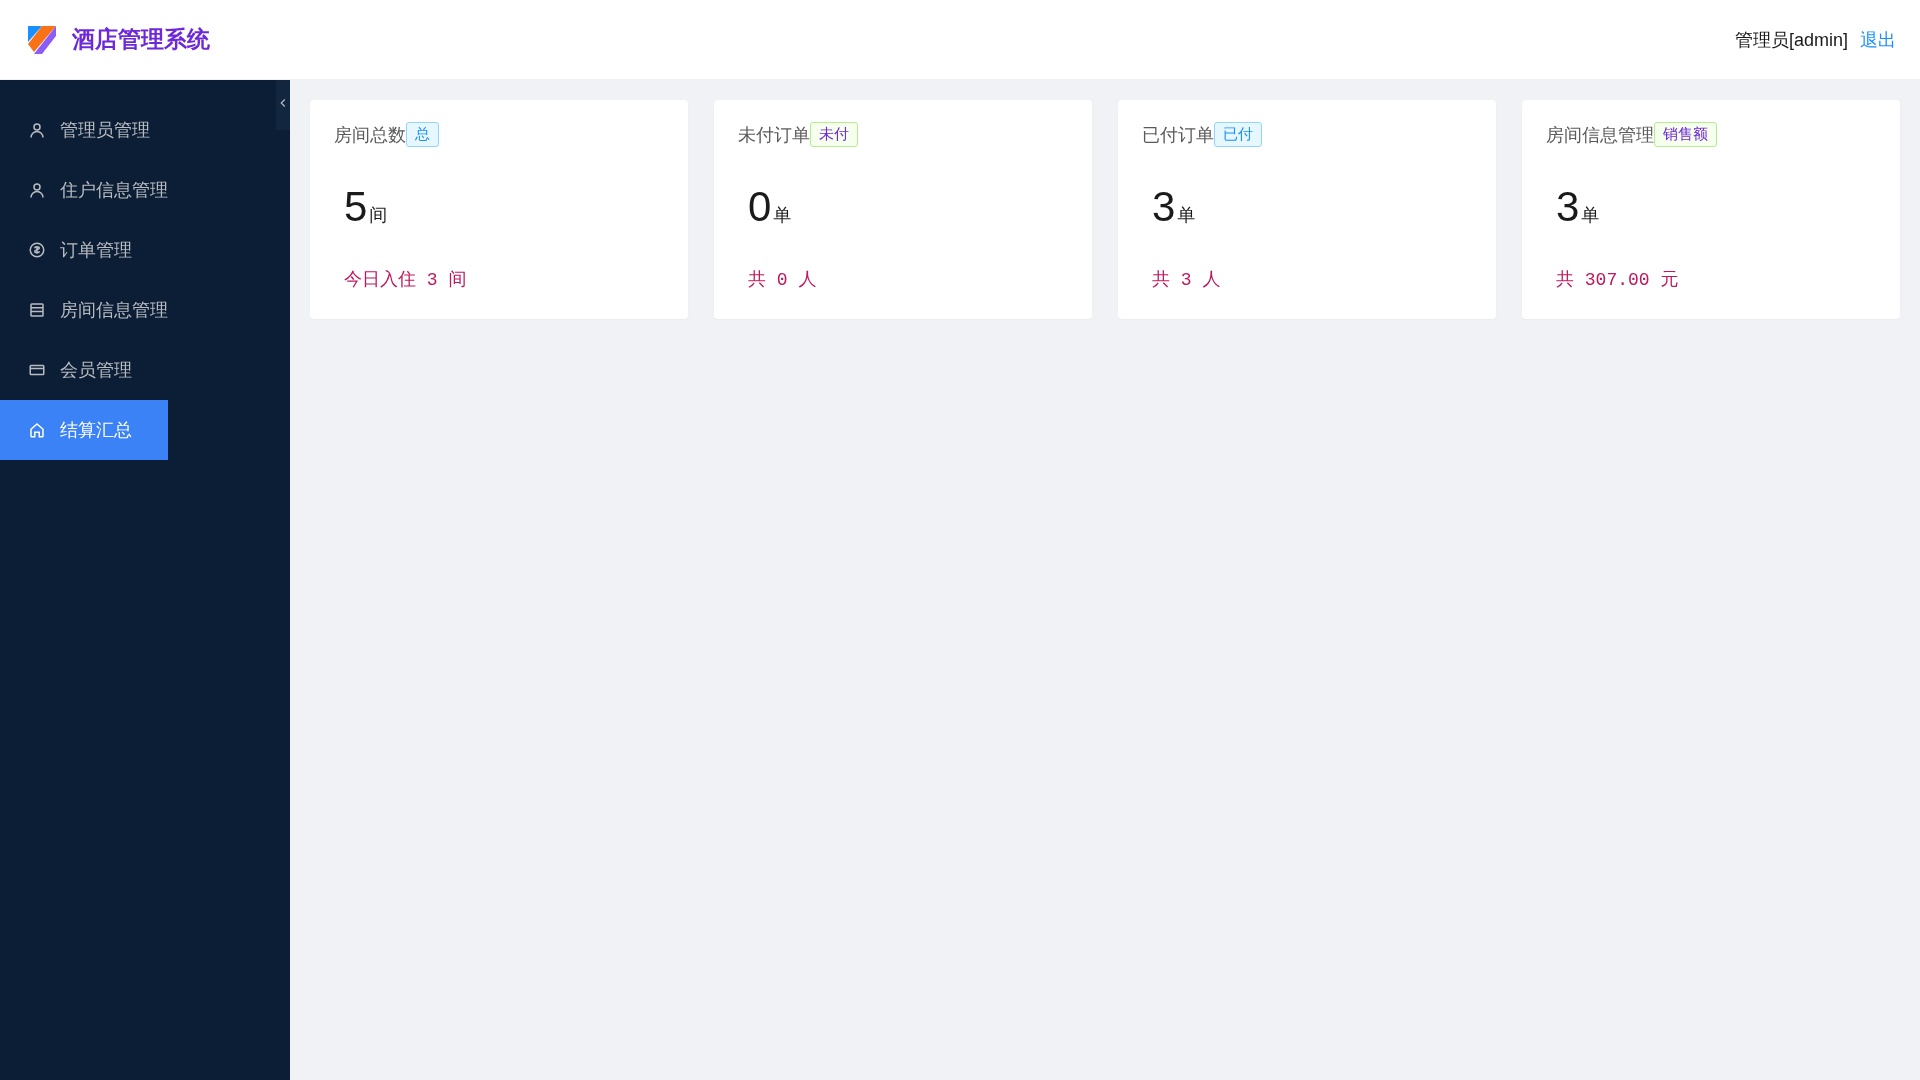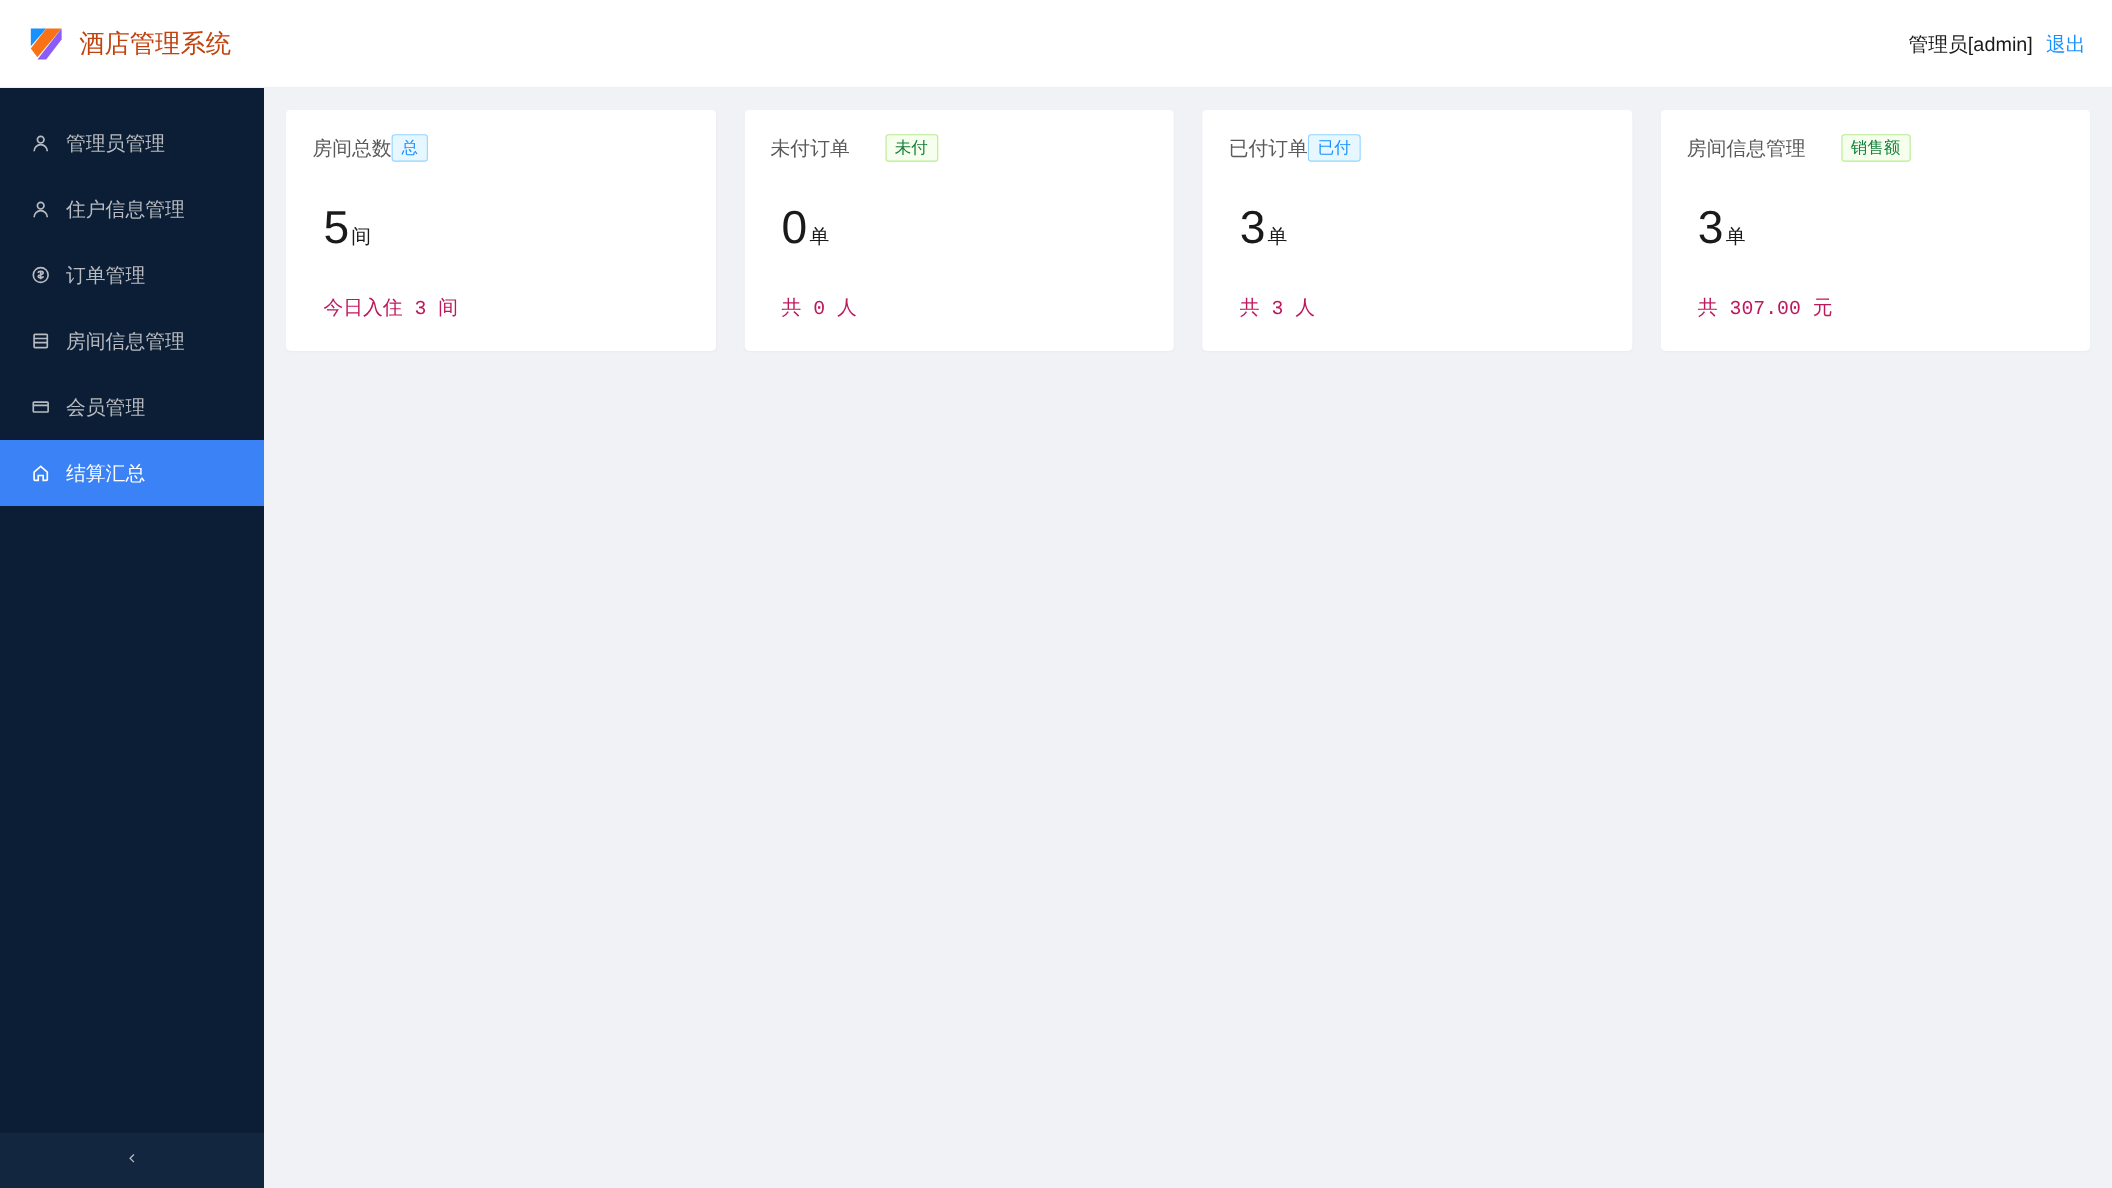--- a/index.html
+++ b/index.html
@@ -25,40 +25,39 @@
       gap: 12px;
     }
     .logo {
       width: 36px;
       height: 36px;
       position: relative;
     }
     .logo svg { width: 100%; height: 100%; }
     .app-title {
       font-size: 23px;
-      font-weight: 400;
-      color: #c2410c;
+      font-weight: 700;
+      color: #6d28d9;
     }
     .header-right {
       display: flex;
       align-items: center;
       gap: 12px;
       font-size: 18px;
     }
     .user-label { color: #1a1a1a; }
     .logout { color: #1890ff; cursor: pointer; }
     .body-wrap {
       display: flex;
       height: calc(100% - 80px);
     }
     .sidebar {
-      width: 240px;
+      width: 290px;
       background: #0c1e35;
       display: flex;
-      flex-direction: column;
       justify-content: space-between;
     }
     .menu { padding-top: 20px; }
     .menu-item {
       height: 60px;
       display: flex;
       align-items: center;
       padding-left: 28px;
       gap: 14px;
       color: #b8bcc2;
@@ -112,21 +111,21 @@
       font-size: 18px;
       color: #5a5a5a;
     }
     .badge {
       font-size: 15px;
       padding: 2px 8px;
       border-radius: 3px;
       border: 1px solid;
     }
     .badge.blue { color: #1890ff; border-color: #91d5ff; background: #e6f7ff; }
-    .badge.green { color: #15803d; border-color: #b7eb8f; background: #f6ffed; margin-left: 32px; }
+    .badge.green { color: #6d28d9; border-color: #b7eb8f; background: #f6ffed; }
     .card-value {
       display: flex;
       align-items: baseline;
       padding-left: 10px;
       margin-bottom: 36px;
     }
     .card-number {
       font-size: 42px;
       font-weight: 400;
       color: #1a1a1a;

